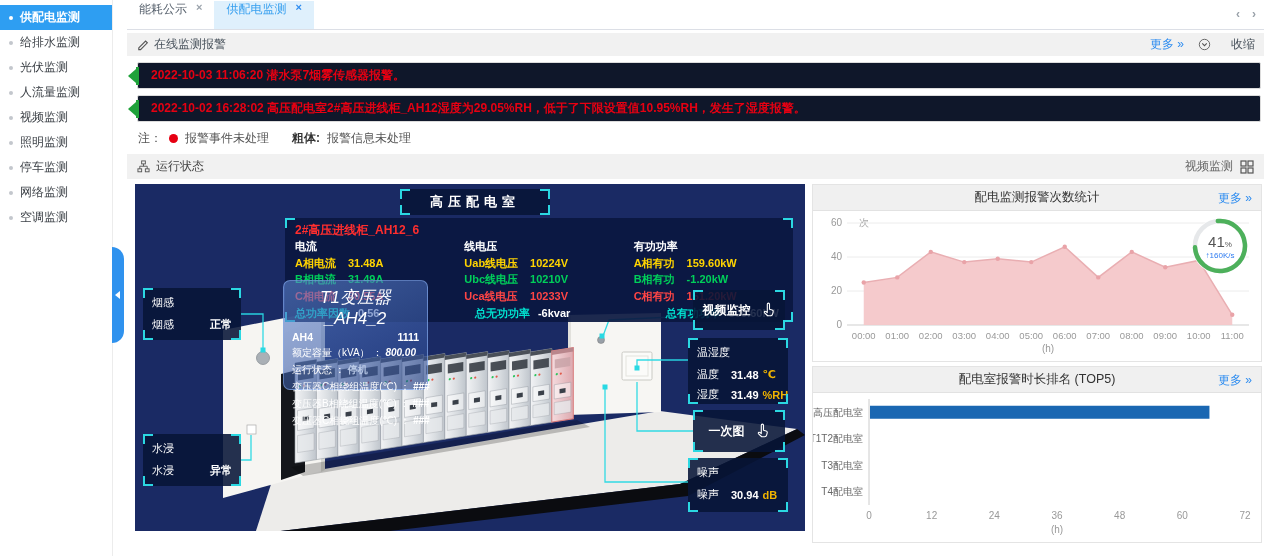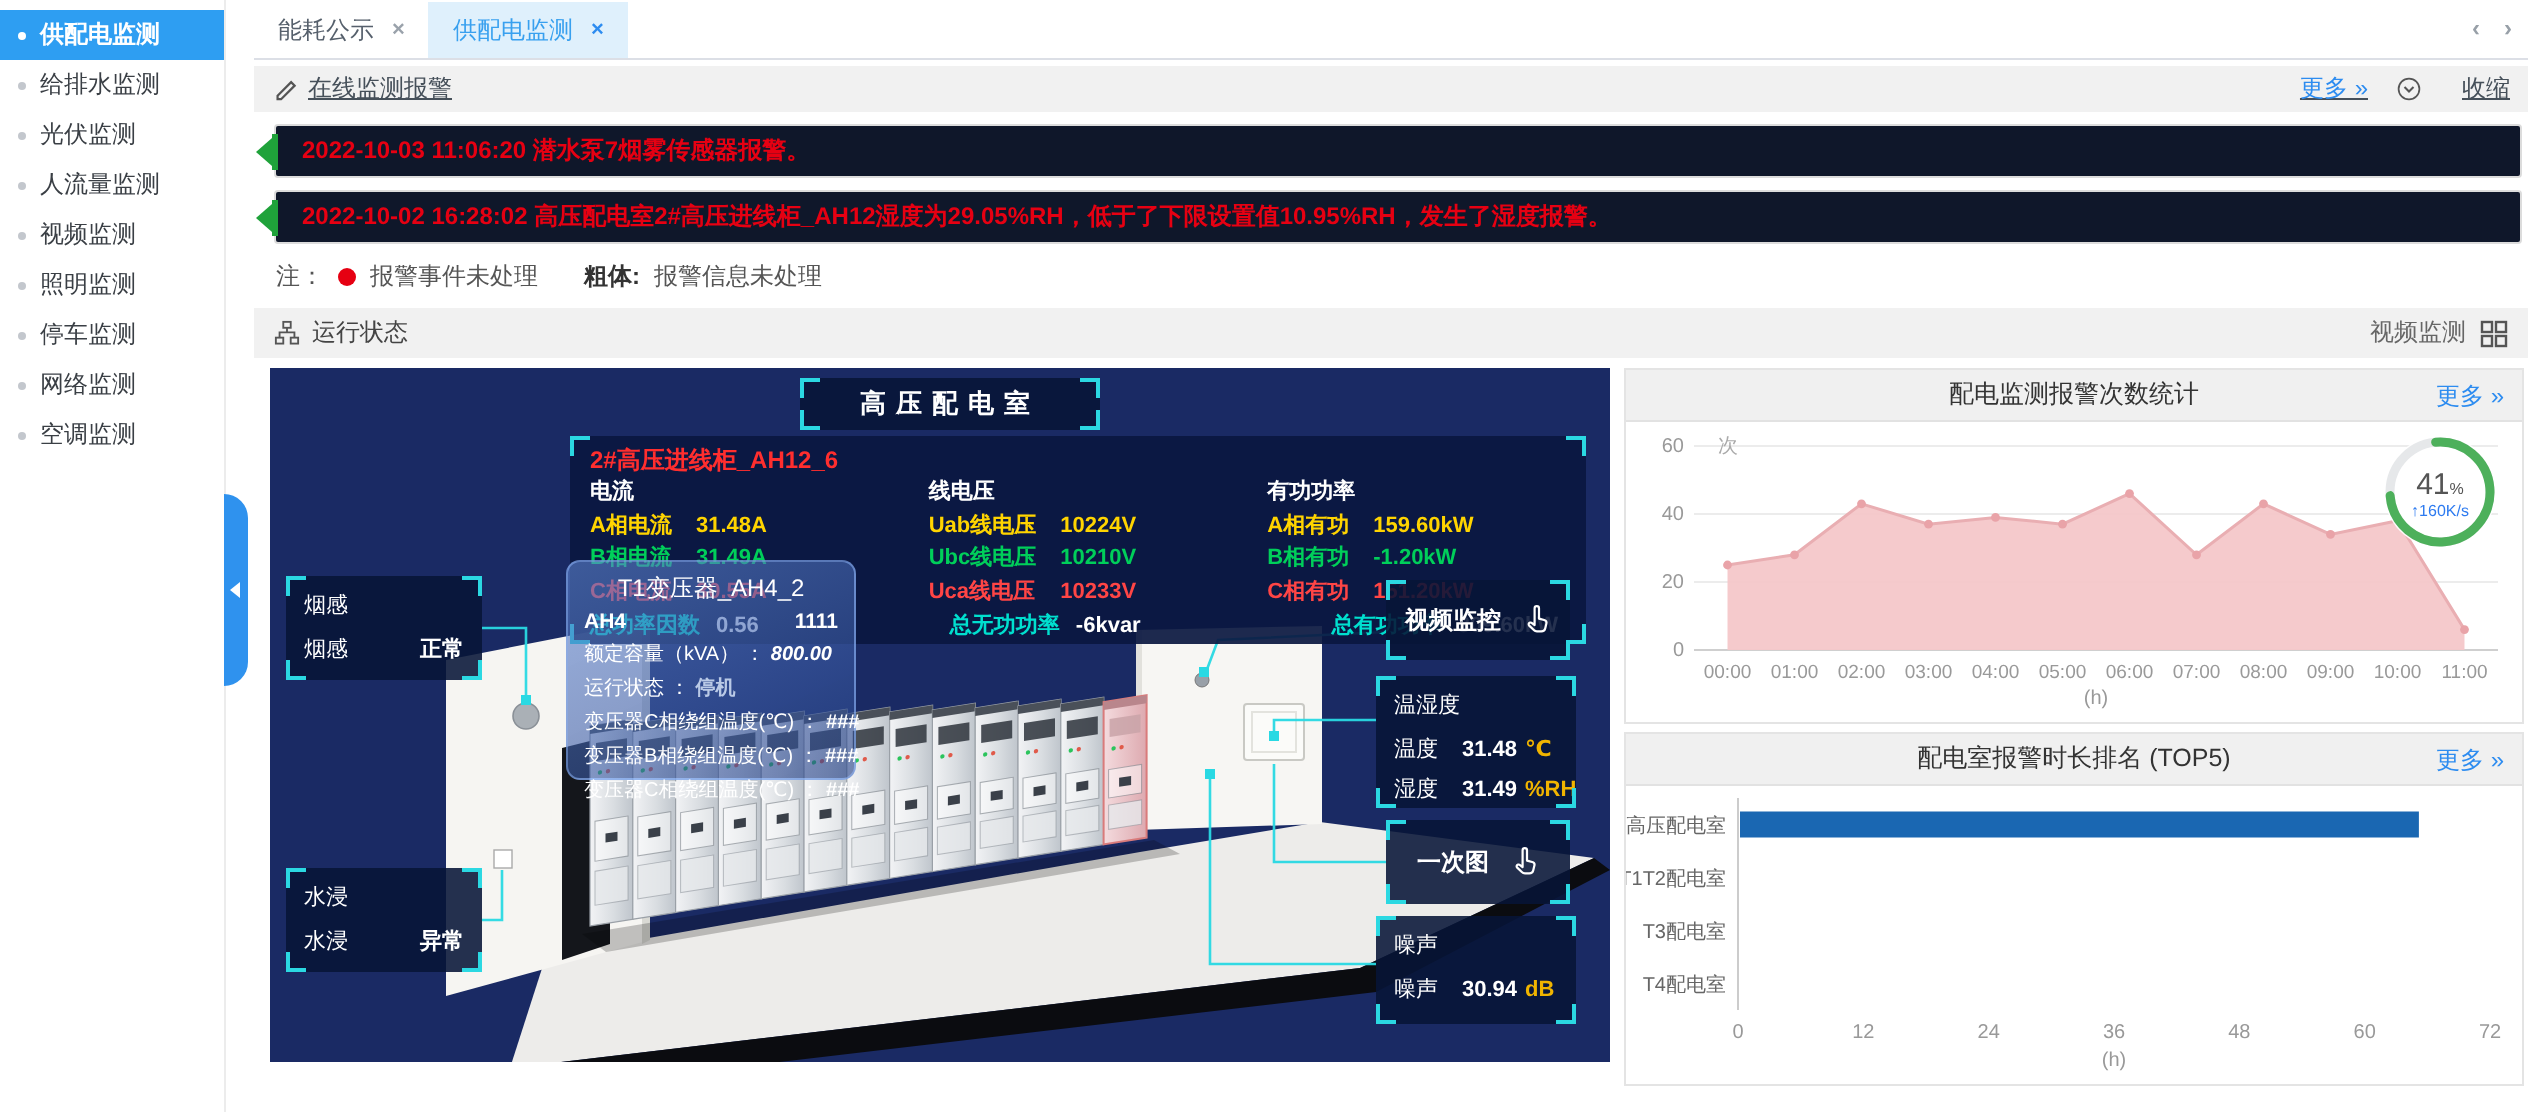--- a/index.html
+++ b/index.html
@@ -11,28 +11,28 @@
   .side-item{height:25px;display:flex;align-items:center;gap:7px;padding-left:9px;font-size:12px;color:#3a3f45;cursor:pointer;white-space:nowrap;}
   .side-item .dot{width:4px;height:4px;border-radius:50%;background:#c3c7cd;flex:none;}
   .side-item.active{background:#2e9ef2;color:#fff;font-weight:bold;}
   .side-item.active .dot{background:#fff;}
   .side-handle{position:absolute;right:-12px;top:247px;width:12px;height:96px;background:#2f92ee;border-radius:0 12px 12px 0;z-index:6;cursor:pointer;}
   .side-handle:after{content:"";position:absolute;left:3px;top:44px;border-top:4px solid transparent;border-bottom:4px solid transparent;border-right:5px solid #fff;}
 
   
   .main{flex:1;margin-left:14px;min-width:0;}
   .tabbar{height:29px;border-bottom:1px solid #dcdfe6;display:flex;align-items:flex-end;position:relative;}
-  .tab{height:28px;display:flex;align-items:center;gap:9px;padding:0 12px;font-size:12px;color:#56606c;cursor:pointer;}
+  .tab{height:28px;display:flex;align-items:flex-start;gap:9px;padding:0 12px;font-size:12px;color:#56606c;cursor:pointer;}
   .tab .x{color:#9aa2ab;font-size:11px;font-weight:bold;}
   .tab.active{background:#dff0fc;color:#38a0ef;}
   .tab.active .x{color:#2d8cf0;}
   .tab-arrows{position:absolute;right:8px;top:7px;display:flex;gap:12px;color:#98a0a8;font-size:12px;font-weight:bold;}
   .tab-arrows span{cursor:pointer;}
 
-  .alert-head{height:23px;background:#f1f1f1;display:flex;align-items:center;padding:0 9px;margin-top:3px;font-size:12px;color:#46505a;text-decoration:underline;}
+  .alert-head{height:23px;background:#f1f1f1;display:flex;align-items:center;padding:0 9px;margin-top:3px;font-size:12px;color:#46505a;}
   .alert-head .ttl{margin-left:5px;}
   .alert-head .right{margin-left:auto;display:flex;align-items:center;gap:14px;}
   .more-link{color:#2d8cf0;font-size:12px;cursor:pointer;}
   .collapse{display:flex;align-items:center;gap:20px;color:#46505a;cursor:pointer;}
 
   .alert-list{padding:6px 3px 0 10px;}
   .alert-row{position:relative;height:25px;border:1px solid #dcdcdc;border-radius:2px;margin-bottom:6px;display:flex;align-items:center;padding-left:13px;font-size:12px;font-weight:bold;color:#e60012;background:#0f172a;cursor:pointer;}
   .flag{position:absolute;left:-10px;top:50%;transform:translateY(-50%);width:0;height:0;border:7px solid transparent;border-left:0;border-right:8px solid #1fa23a;}
   .flag:after{content:"";position:absolute;left:8px;top:-9px;width:3px;height:18px;background:#1fa23a;}
   .alert-note{display:flex;align-items:center;gap:7px;font-size:12px;color:#555;padding:2px 0 5px 11px;}
@@ -75,21 +75,21 @@
   .rg{color:#00cf5a;font-weight:bold;}
   .rr{color:#ff4545;font-weight:bold;}
   .dp-total{display:flex;justify-content:space-between;font-size:11px;line-height:16px;margin-top:1px;padding-right:4px;}
   .tl{color:#00e0cf;font-weight:bold;margin-right:8px;}
   .tv{color:#fff;font-weight:bold;}
 
   
   .ttip{position:absolute;left:148px;top:96px;width:145px;height:110px;z-index:3;box-sizing:border-box;
         background:linear-gradient(155deg,rgba(96,136,214,0.60),rgba(38,66,136,0.62));
         border:1px solid rgba(150,190,255,0.5);border-radius:7px;padding:4px 8px;color:#fff;font-size:10px;}
-  .tt-title{text-align:center;font-size:12px;margin:1px 0 2px;}
+  .tt-title{text-align:center;font-size:17px;margin:1px 0 2px;font-style:italic;}
   .tt-code{display:flex;justify-content:space-between;font-size:10.5px;font-weight:bold;}
   .tt-row{margin-top:3px;white-space:nowrap;}
   .tt-row .v{font-weight:bold;font-style:italic;margin-left:3px;}
   .tt-row .muted{color:#b9c9e6;font-style:normal;}
 
   
   .charts{width:450px;flex:none;display:flex;flex-direction:column;gap:4px;}
   .panel{background:#fff;border:1px solid #e4e4e4;box-sizing:border-box;position:relative;}
   .panel-head{height:25px;background:#f0f0f0;border-bottom:1px solid #e2e2e2;display:flex;align-items:center;position:relative;}
   .panel-title{flex:1;text-align:center;font-size:12.5px;color:#333;}

